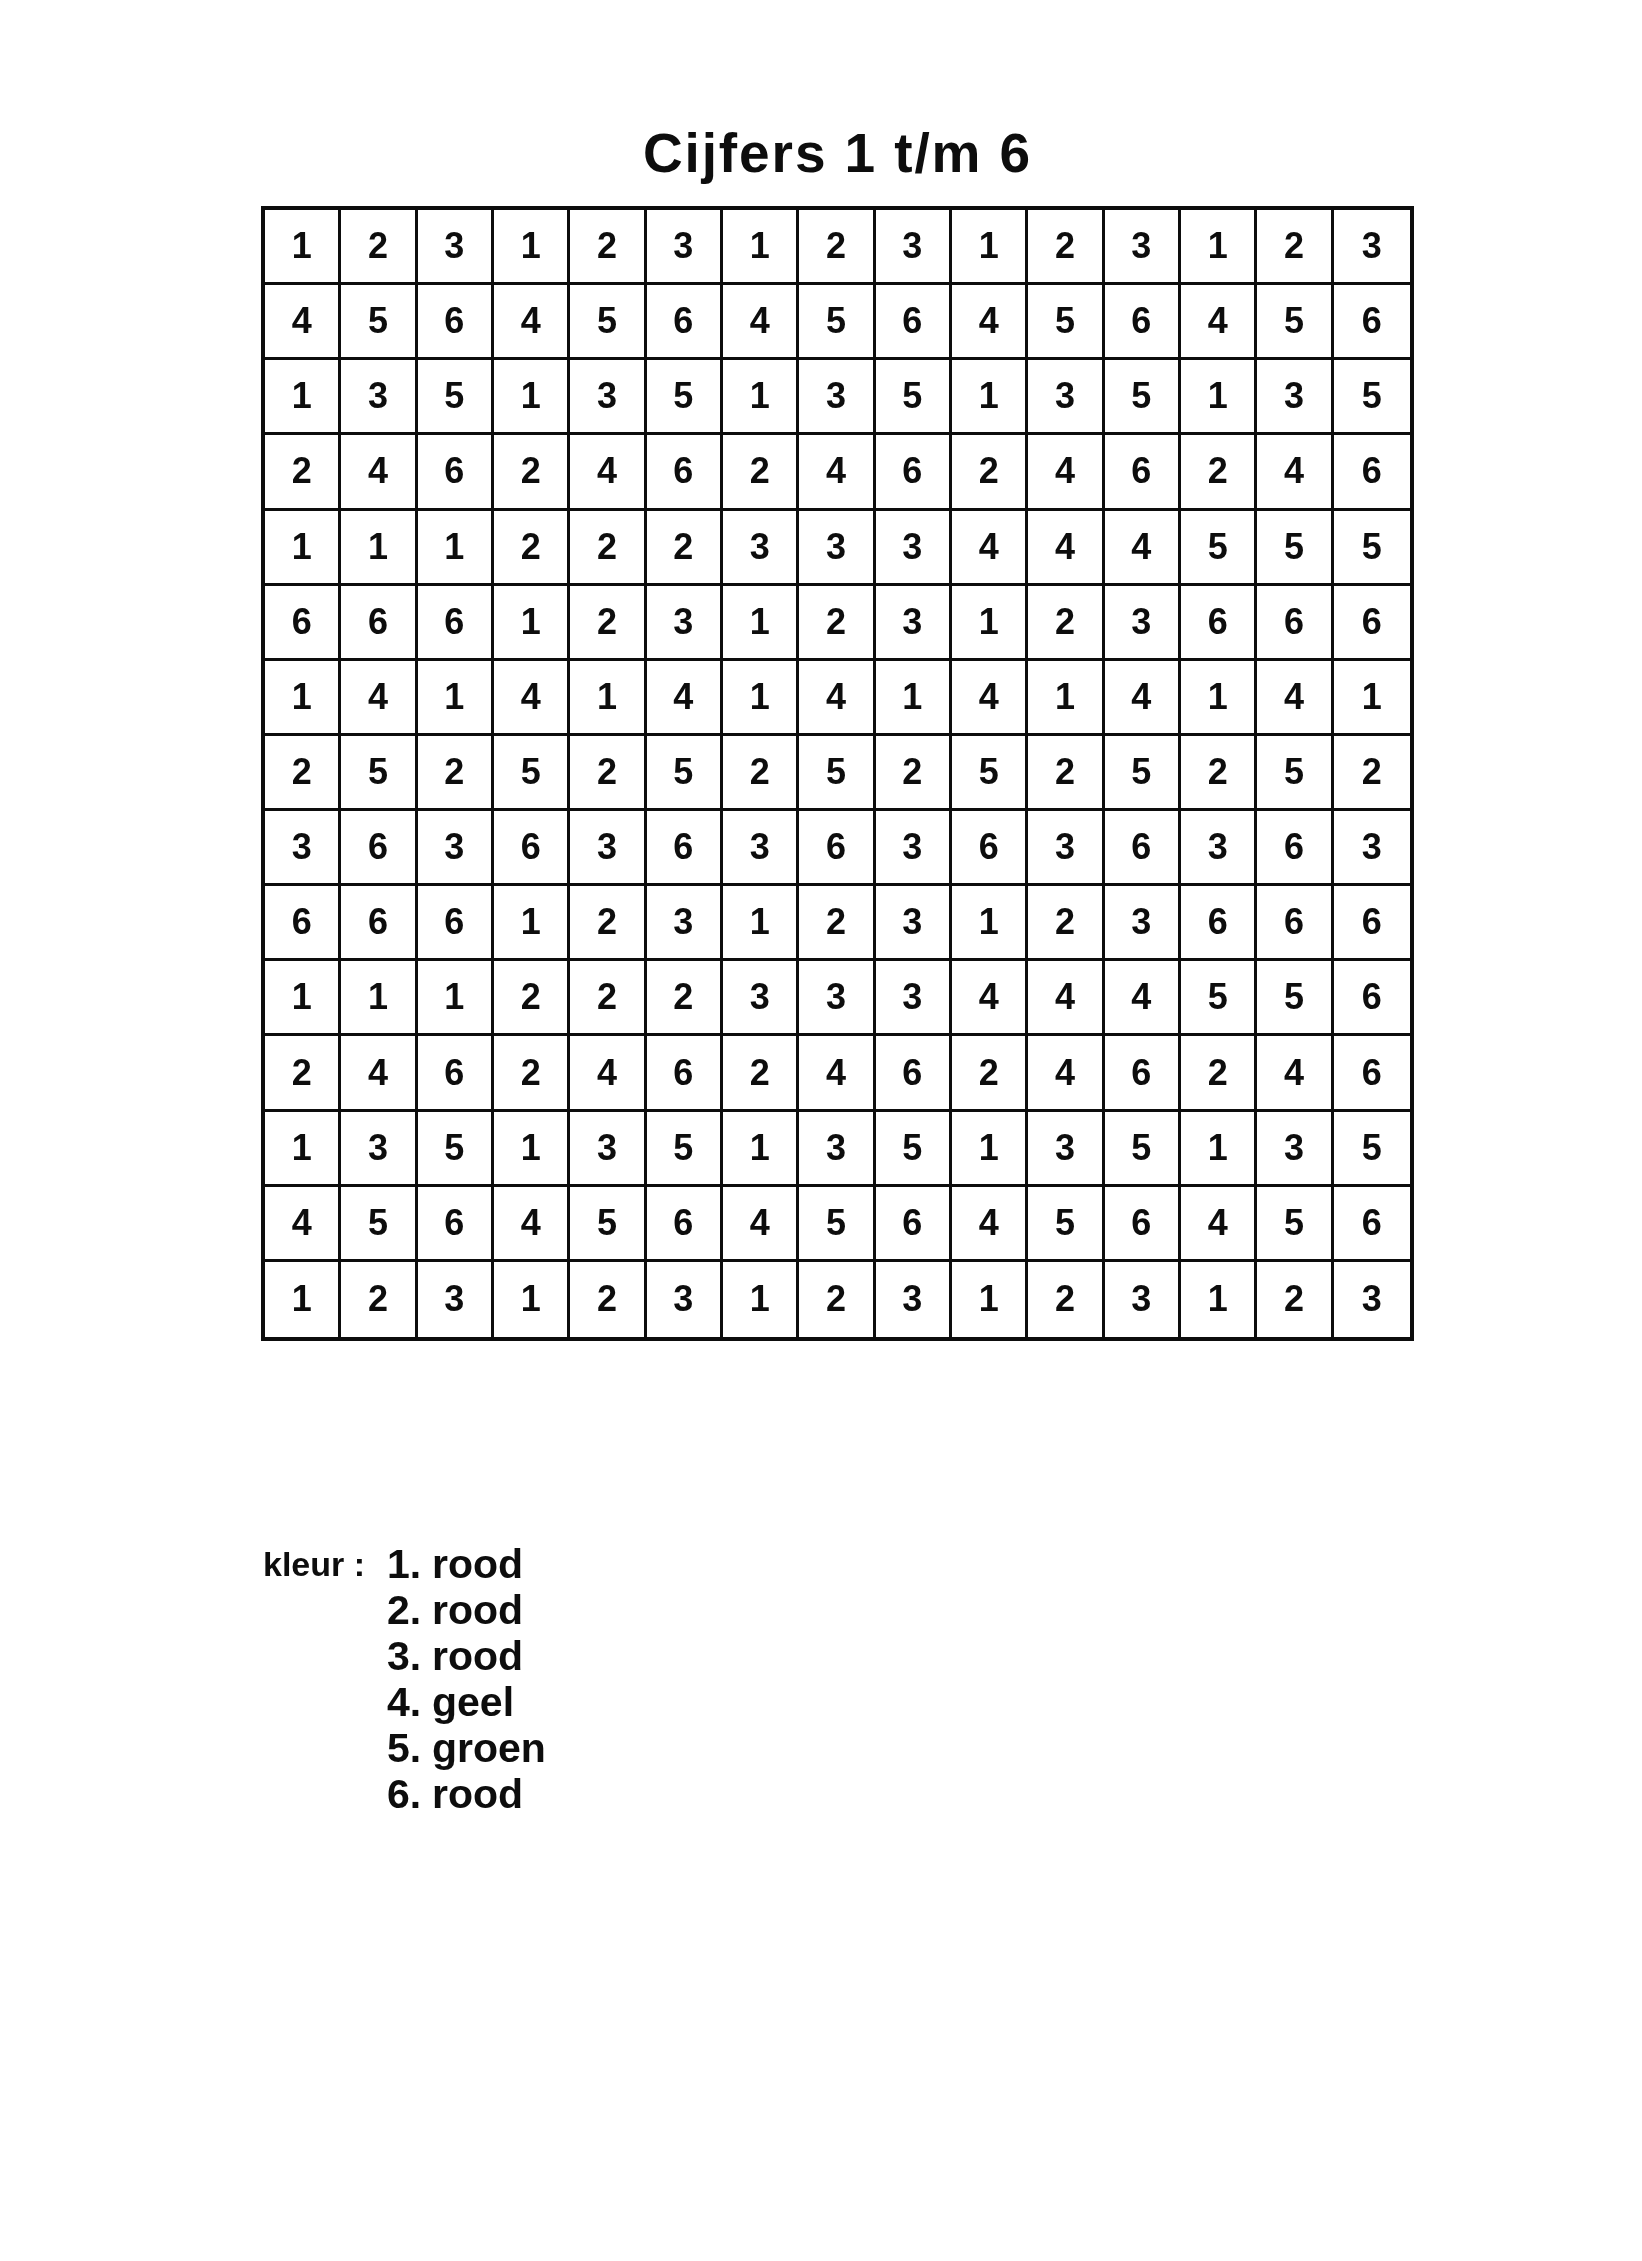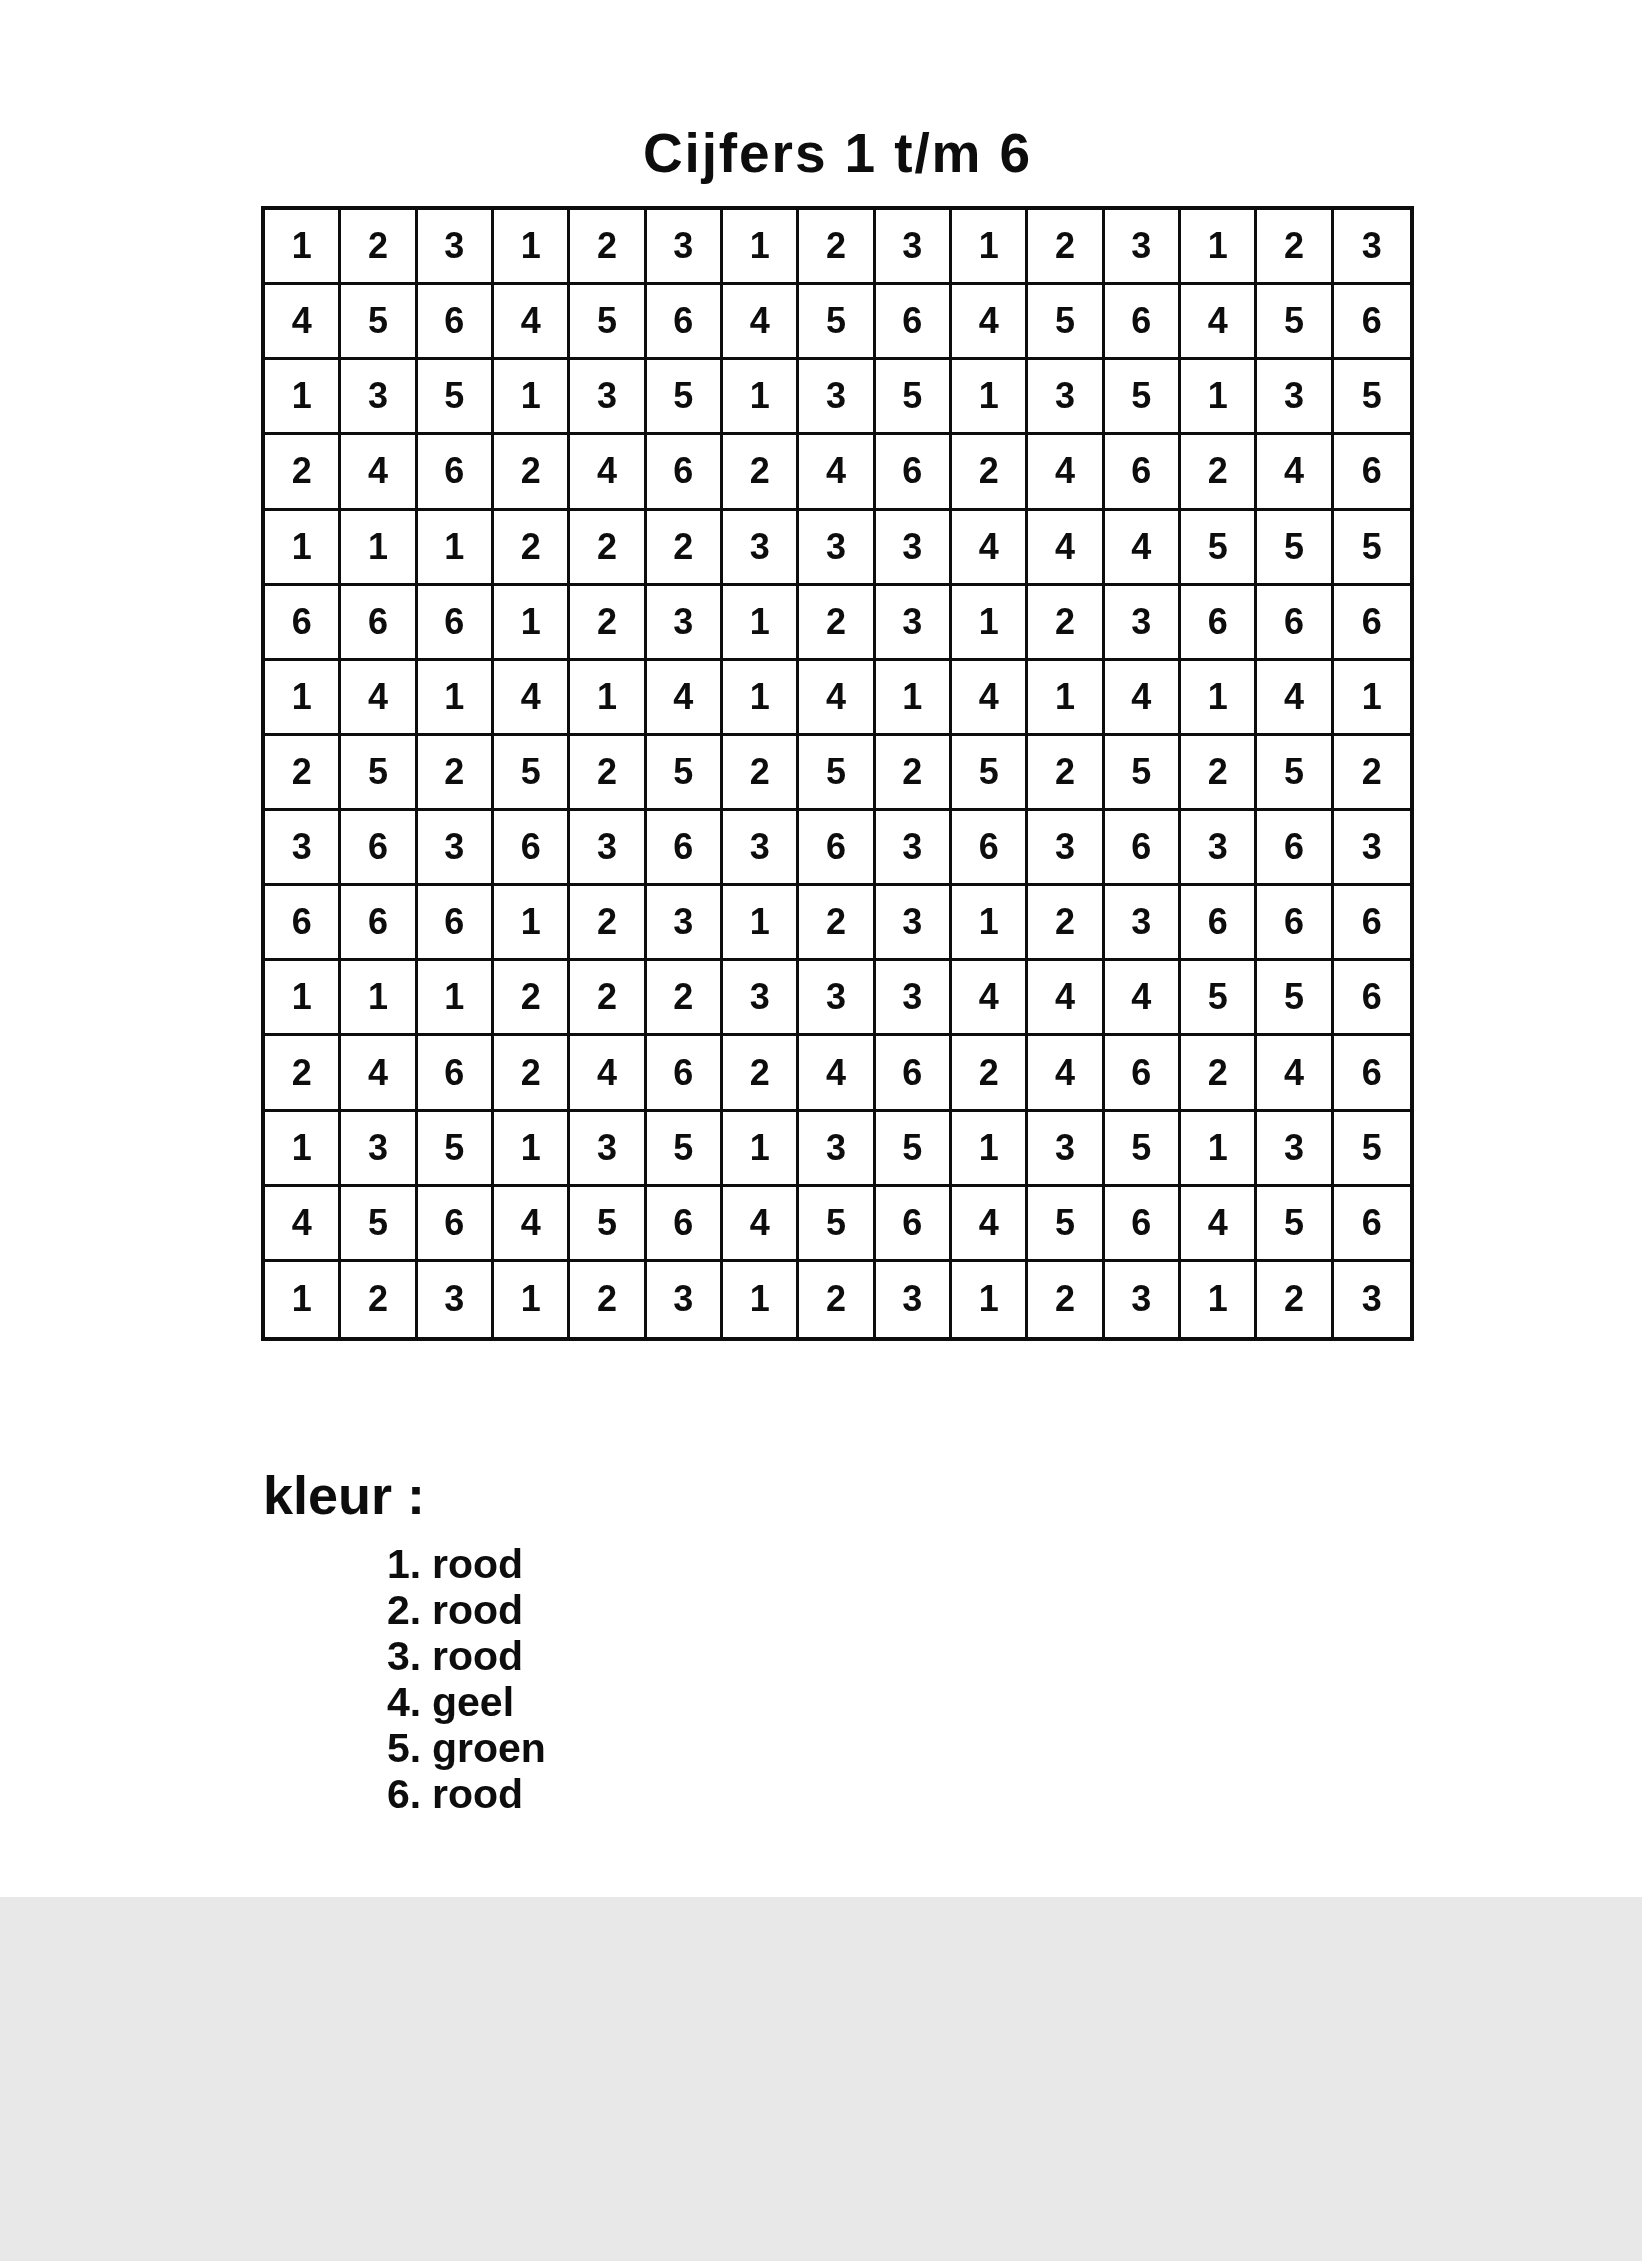--- a/index.html
+++ b/index.html
@@ -3,21 +3,21 @@
 <meta charset="utf-8">
 <style>
   html, body {
     margin: 0;
     padding: 0;
     background: #e8e8e8;
   }
   .page {
     position: relative;
     width: 1643px;
-    height: 1897px;
+    height: 2261px;
     background: #ffffff;
     font-family: "Liberation Sans", "DejaVu Sans", sans-serif;
     font-weight: bold;
     color: #0d0d0d;
     overflow: hidden;
   }
   .title {
     position: absolute;
     left: 261px;
     top: 126px;
@@ -52,22 +52,22 @@
     font-size: 36px;
     line-height: 1;
     color: #0d0d0d;
   }
   .cell:nth-child(15n) { border-right: none; }
   .cell:nth-child(n+211) { border-bottom: none; }
 
   .legend-label {
     position: absolute;
     left: 263px;
-    top: 1472px;
-    font-size: 54px;
+    top: 1541px;
+    font-size: 34px;
     line-height: 46px;
     white-space: pre;
   }
   .legend-items {
     position: absolute;
     left: 387px;
     top: 1541px;
   }
   .legend-row {
     display: flex;

